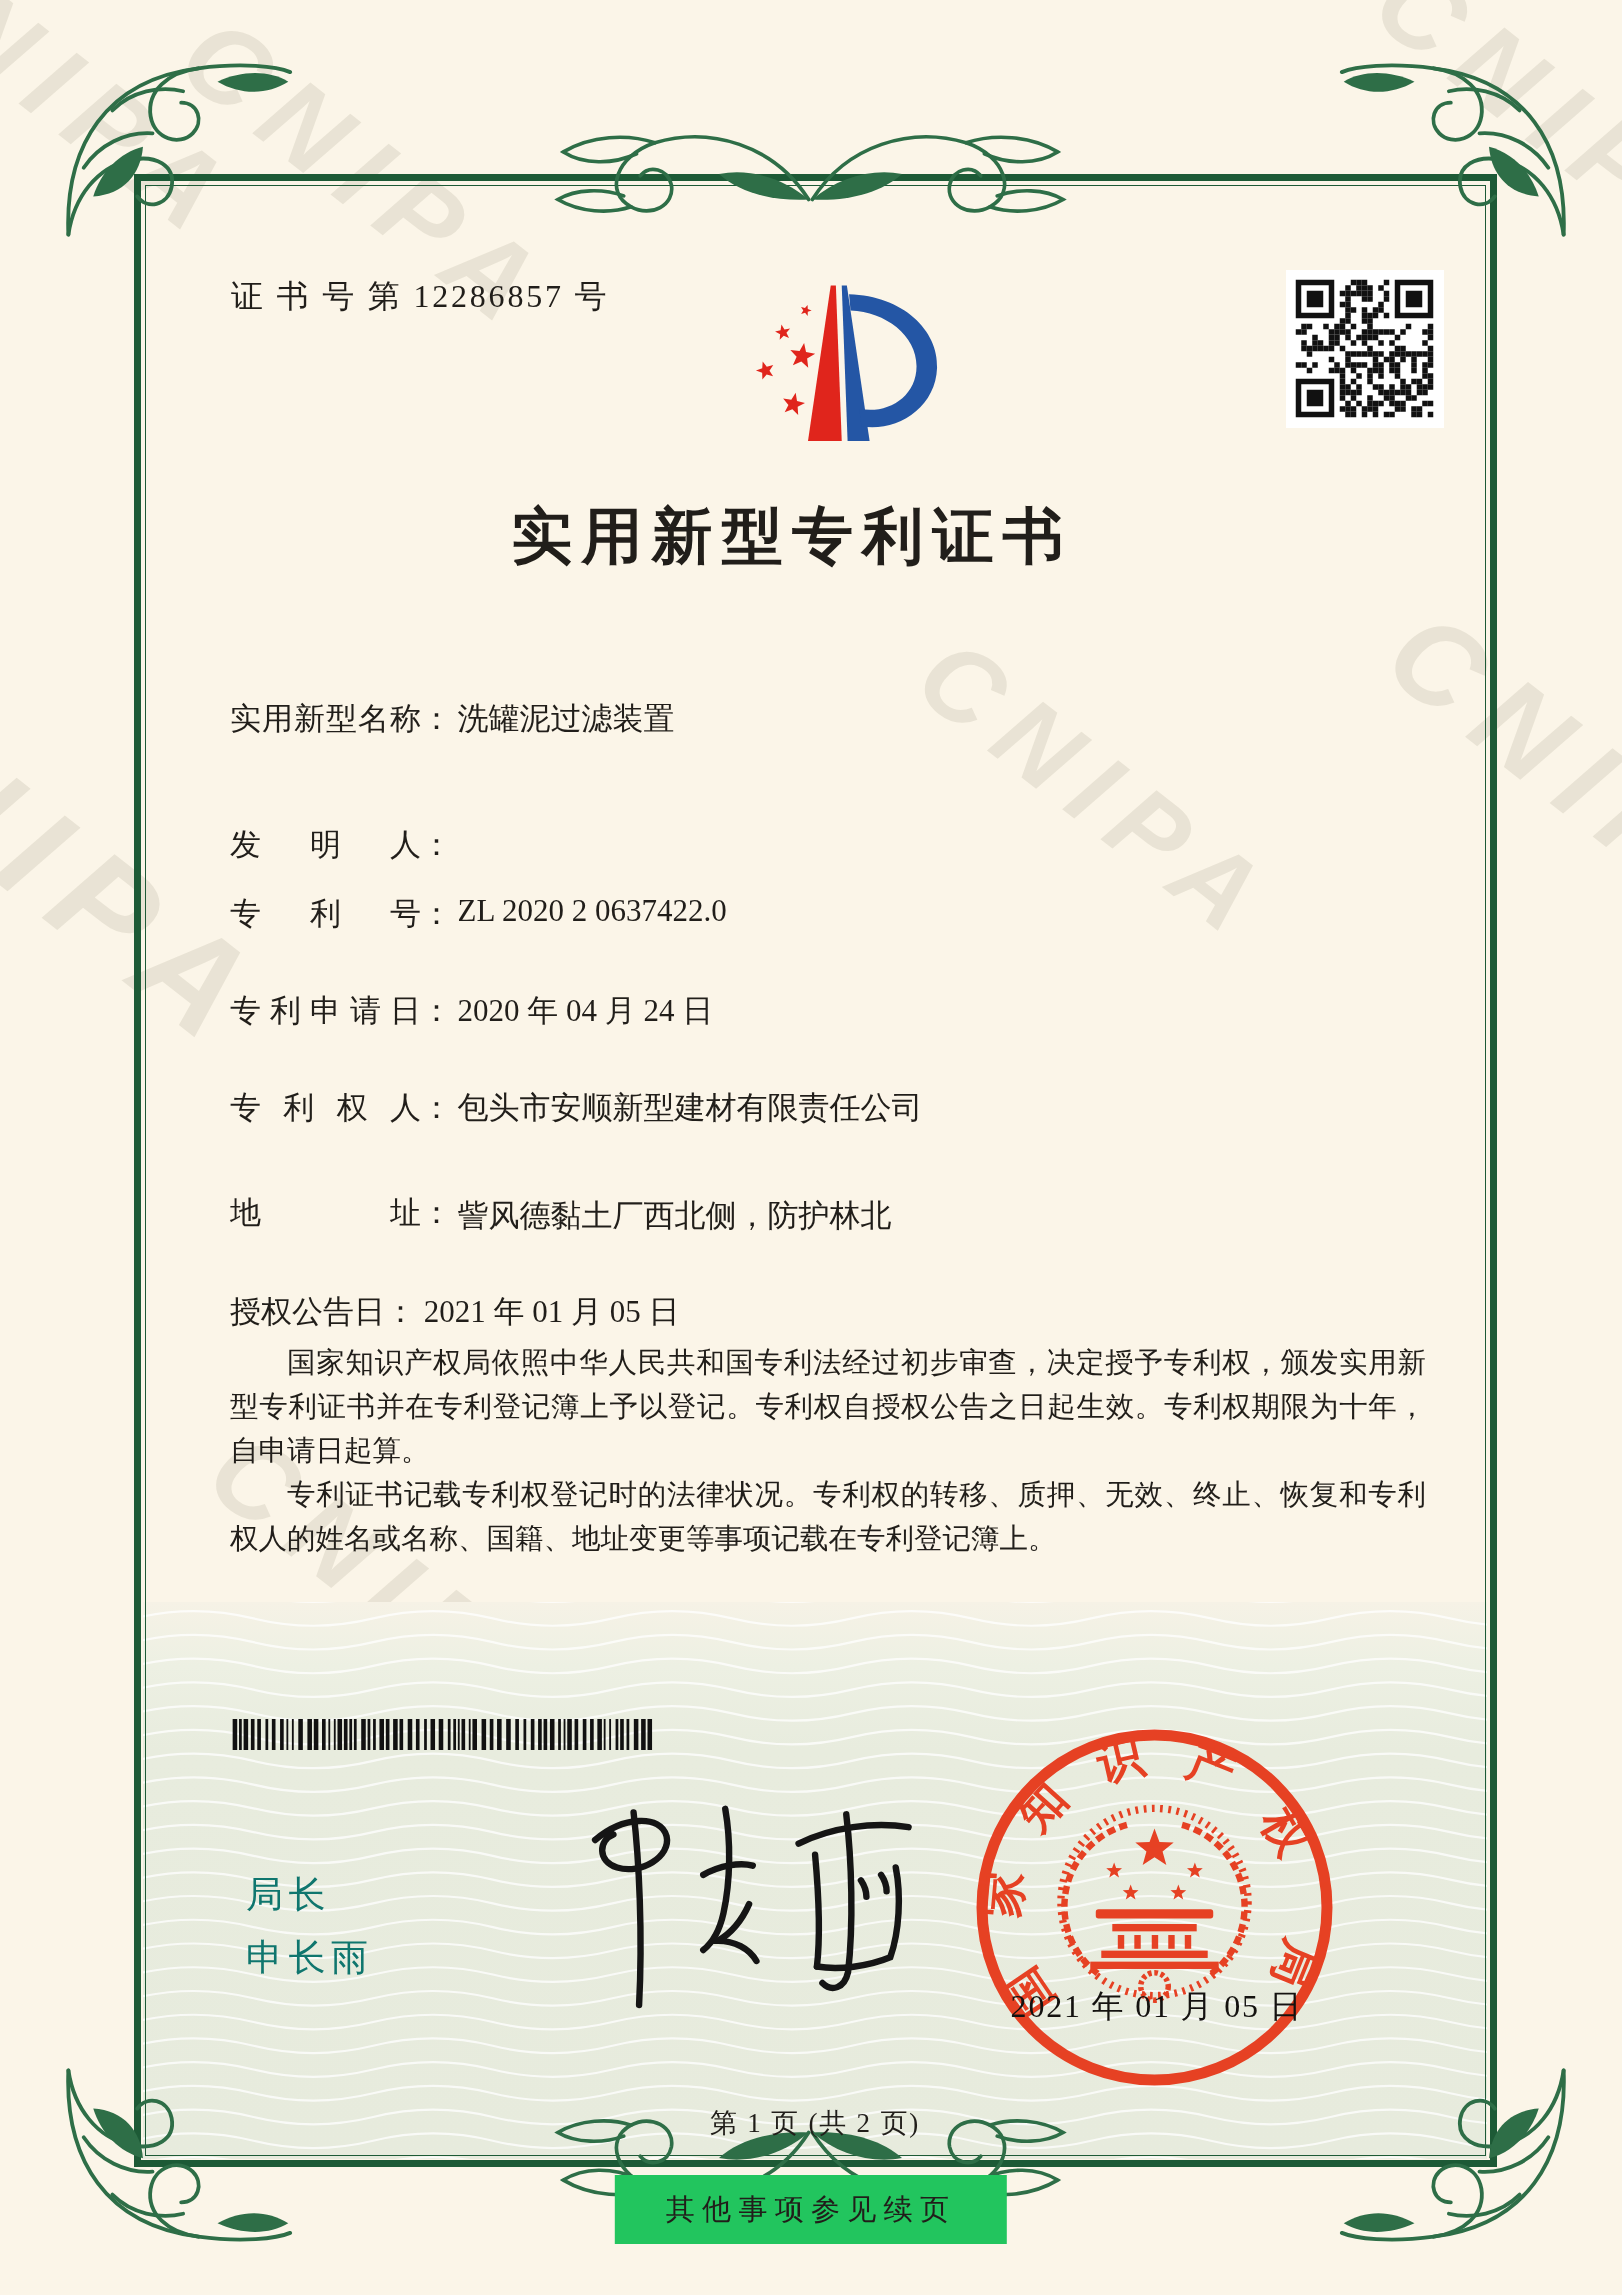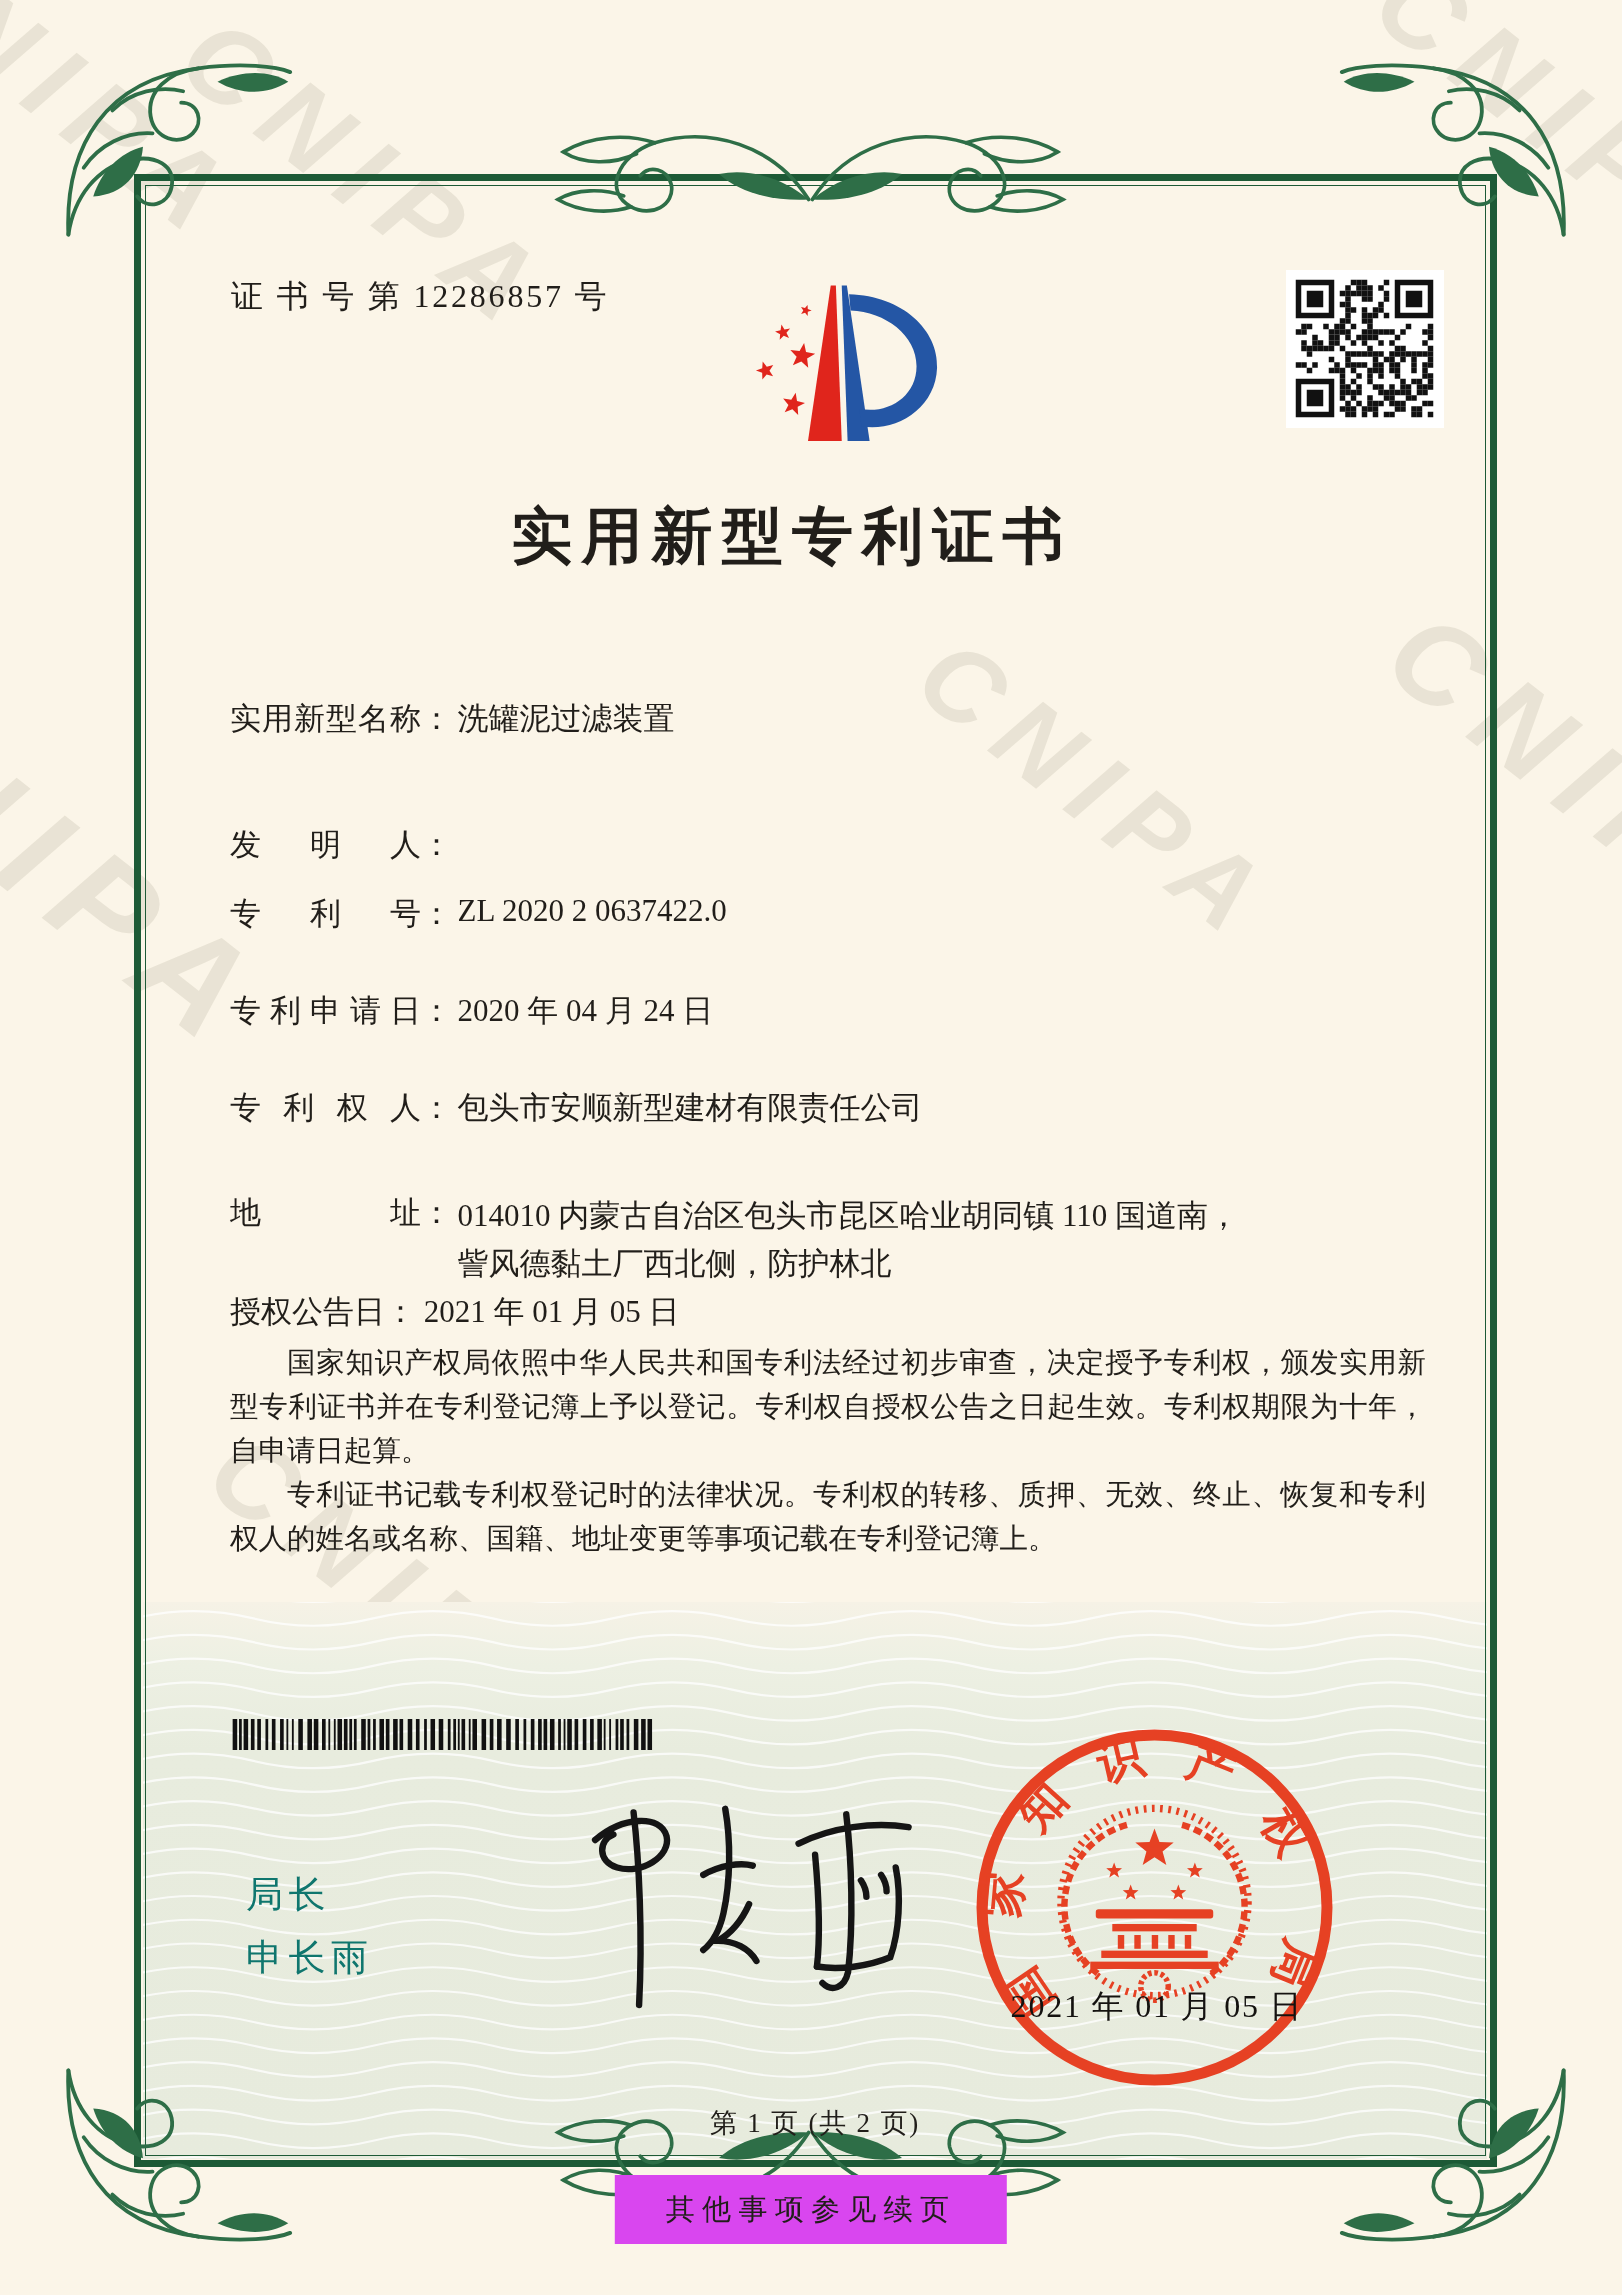--- a/index.html
+++ b/index.html
@@ -53,21 +53,21 @@
   .officer { position:absolute; left:246px; z-index:4;
              font-family:"Liberation Sans","DejaVu Sans",sans-serif; font-weight:500;
              font-size:37px; letter-spacing:5.5px; color:#0f766e; }
   .sig { position:absolute; left:523px; top:1796px; z-index:4; }
   .seal { position:absolute; left:971px; top:1724px; width:367px; height:367px; z-index:4; opacity:0.95; }
   .seal-date { position:absolute; left:1001px; top:1985px; width:312px; text-align:center;
                font-size:32px; letter-spacing:1.8px; color:#141210; z-index:5; }
   .page-info { position:absolute; left:143px; top:2105px; width:1344px; text-align:center;
                font-size:27px; letter-spacing:1.8px; z-index:4; }
   .cont-note { position:absolute; left:811px; top:2175px; transform:translateX(-50%);
-               background:#d946ef; padding:14.7px 51px; font-size:29px; letter-spacing:7.3px; z-index:4; }
+               background:#22c55e; padding:14.7px 51px; font-size:29px; letter-spacing:7.3px; z-index:4; }
 </style>
 </head>
 <body>
 
 <div class="page">
 
   <span class="wm" style="left:55px;top:83px;font-size:110px;">CNIPA</span>
   <span class="wm" style="left:367px;top:174px;font-size:110px;">CNIPA</span>
   <span class="wm" style="left:1561px;top:119px;font-size:110px;">CNIPA</span>
   <span class="wm" style="left:1097px;top:790px;font-size:106px;">CNIPA</span>
@@ -422,21 +422,20 @@
   </div>
   <div class="frow" style="top:1087px;">
     <span class="fl">专利权人</span>
       <span class="colon">：</span>
     <span class="fv">包头市安顺新型建材有限责任公司</span>
   </div>
   <div class="frow" style="top:1192px;">
     <span class="fl">地址</span>
       <span class="colon">：</span>
     <span class="fv addr-lines">
-      <div>014010 内蒙古自治区包头市昆区哈业胡同镇 110 国道南，</div>
       <div>訾风德黏土厂西北侧，防护林北</div>
     </span>
   </div>
   <div class="grant-row">
     <span class="gpair1">
       <span>授权公告日</span><span>：</span>
       <span>2021 年 01 月 05 日</span>
     </span>
   </div>
 

